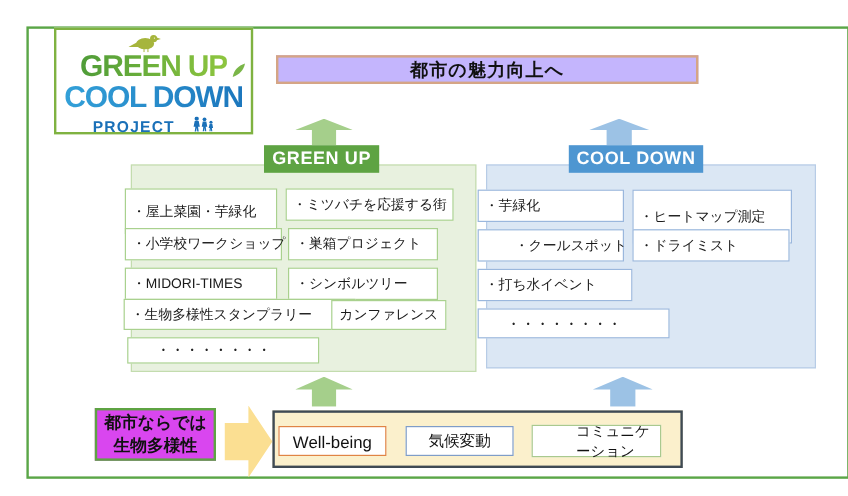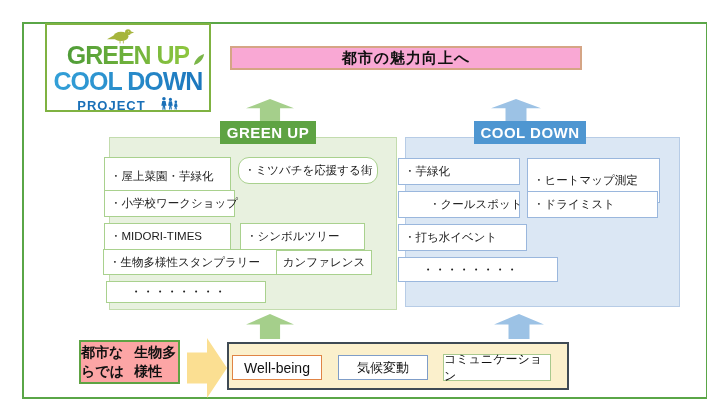--- a/index.html
+++ b/index.html
@@ -13,21 +13,21 @@
   
   .logo-box{left:33px;top:23px;width:166px;height:89px;background:#fff;border:2px solid #7fb241;z-index:5;}
   .logo-line{position:absolute;width:100%;text-align:center;font-weight:800;font-size:25px;line-height:1;letter-spacing:-1px;}
   .grad-green{background:linear-gradient(90deg,#4f9c38,#8ec63f);-webkit-background-clip:text;background-clip:text;color:transparent;}
   .grad-blue{background:linear-gradient(90deg,#33a0d8,#1c77bd);-webkit-background-clip:text;background-clip:text;color:transparent;}
   .logo-sub{position:absolute;left:0;top:72px;width:100%;display:flex;align-items:flex-end;justify-content:center;gap:14px;color:#1a70b8;font-weight:800;font-size:13px;letter-spacing:1px;}
   .bird{position:absolute;left:60px;top:2px;}
   .leaf{position:absolute;right:3px;top:27px;}
 
   
-  .goal-box{left:218px;top:46px;width:352px;height:24px;background:#f9a8d4;border:2px solid #d5a585;display:flex;align-items:center;justify-content:center;font-weight:bold;font-size:15px;color:#111;letter-spacing:1px;}
+  .goal-box{left:218px;top:46px;width:352px;height:24px;background:#c4b5fd;border:2px solid #d5a585;display:flex;align-items:center;justify-content:center;font-weight:bold;font-size:15px;color:#111;letter-spacing:1px;}
 
   
   .arrow-up{clip-path:polygon(50% 0%,100% 42%,71% 42%,71% 100%,29% 100%,29% 42%,0% 42%);}
   .a-green{background:#a5cf8b;}
   .a-blue{background:#9cc2e5;}
   .arrow-right{left:175px;top:338px;width:40px;height:60px;background:#fbdf92;clip-path:polygon(0% 24%,50% 24%,50% 0%,100% 50%,50% 100%,50% 76%,0% 76%);z-index:4;}
 
   
   .panel-header{color:#fff;font-weight:bold;font-size:15px;display:flex;align-items:center;justify-content:center;letter-spacing:.5px;z-index:3;}
   .gh{left:208px;top:121px;width:96px;height:23px;background:#5ea343;}
@@ -42,24 +42,24 @@
   .g-item{border:1.3px solid #a9d18e;}
   .c-item{border:1.3px solid #9ab7dd;}
   .center-item{justify-content:center;padding-left:0;}
   .dots{font-weight:bold;letter-spacing:2px;font-size:10px;padding-left:24px;color:#222;}
 
   
   .foundation-box{left:215px;top:342px;width:342px;height:48px;background:#fbf0cc;border:2px solid #3f4a54;z-index:3;}
   .f-item{position:absolute;box-sizing:border-box;background:#fff;display:flex;align-items:center;justify-content:center;color:#111;z-index:4;}
   .f-wellbeing{left:232px;top:355px;width:90px;height:25px;border:1.5px solid #e08445;font-size:14px;}
   .f-climate{left:338px;top:355px;width:90px;height:25px;border:1.5px solid #7f9dc8;font-size:13px;}
-  .f-comm{left:443px;top:354px;width:108px;height:27px;border:1.5px solid #a9c98e;font-size:12px;}
+  .f-comm{left:443px;top:354px;width:108px;height:27px;border:1.5px solid #a9c98e;font-size:12px;padding-left:36px;}
 
   
-  .side-box{left:67px;top:340px;width:101px;height:44px;background:#fca5a5;border:2px solid #5ea343;display:flex;flex-direction:row;align-items:center;justify-content:center;font-weight:bold;font-size:14px;line-height:1.35;color:#111;z-index:3;}
+  .side-box{left:67px;top:340px;width:101px;height:44px;background:#d946ef;border:2px solid #5ea343;display:flex;flex-direction:column;align-items:center;justify-content:center;font-weight:bold;font-size:14px;line-height:1.35;color:#111;z-index:3;}
 </style>
 </head>
 <body>
 
 <div class="canvas">
 
   <div class="abs frame"></div>
 
   <div class="abs logo-box">
     <span class="bird">
@@ -114,22 +114,23 @@
     <span>GREEN UP</span>
   </div>
   <div class="abs panel-header ch">
     <span>COOL DOWN</span>
   </div>
 
   <div class="abs g-panel"></div>
   <div class="abs c-panel"></div>
 
   <div class="item g-item" style="left:104px;top:157px;width:127px;height:38px;">・屋上菜園・芋緑化</div>
-  <div class="item g-item" style="left:238px;top:157px;width:140px;height:27px;border-radius:11px;">・ミツバチを応援する街</div>
+  <div class="item g-item" style="left:238px;top:157px;width:140px;height:27px;">・ミツバチを応援する街</div>
   <div class="item g-item" style="left:104px;top:190px;width:131px;height:27px;">・小学校ワークショップ</div>
+  <div class="item g-item" style="left:240px;top:190px;width:125px;height:27px;">・巣箱プロジェクト</div>
   <div class="item g-item" style="left:104px;top:223px;width:127px;height:27px;text-align:right;">・MIDORI-TIMES</div>
   <div class="item g-item" style="left:240px;top:223px;width:125px;height:27px;">・シンボルツリー</div>
   <div class="item g-item" style="left:103px;top:249px;width:193px;height:26px;">・生物多様性スタンプラリー</div>
   <div class="item g-item center-item" style="left:276px;top:250px;width:96px;height:25px;">カンファレンス</div>
   <div class="item g-item dots" style="left:106px;top:281px;width:160px;height:22px;">・・・・・・・・</div>
 
   <div class="item c-item" style="left:398px;top:158px;width:122px;height:27px;">・芋緑化</div>
   <div class="item c-item" style="left:527px;top:158px;width:133px;height:45px;">・ヒートマップ測定</div>
   <div class="item c-item" style="left:398px;top:191px;width:122px;height:27px;padding-left:30px;">・クールスポット</div>
   <div class="item c-item" style="left:398px;top:224px;width:129px;height:27px;">・打ち水イベント</div>

